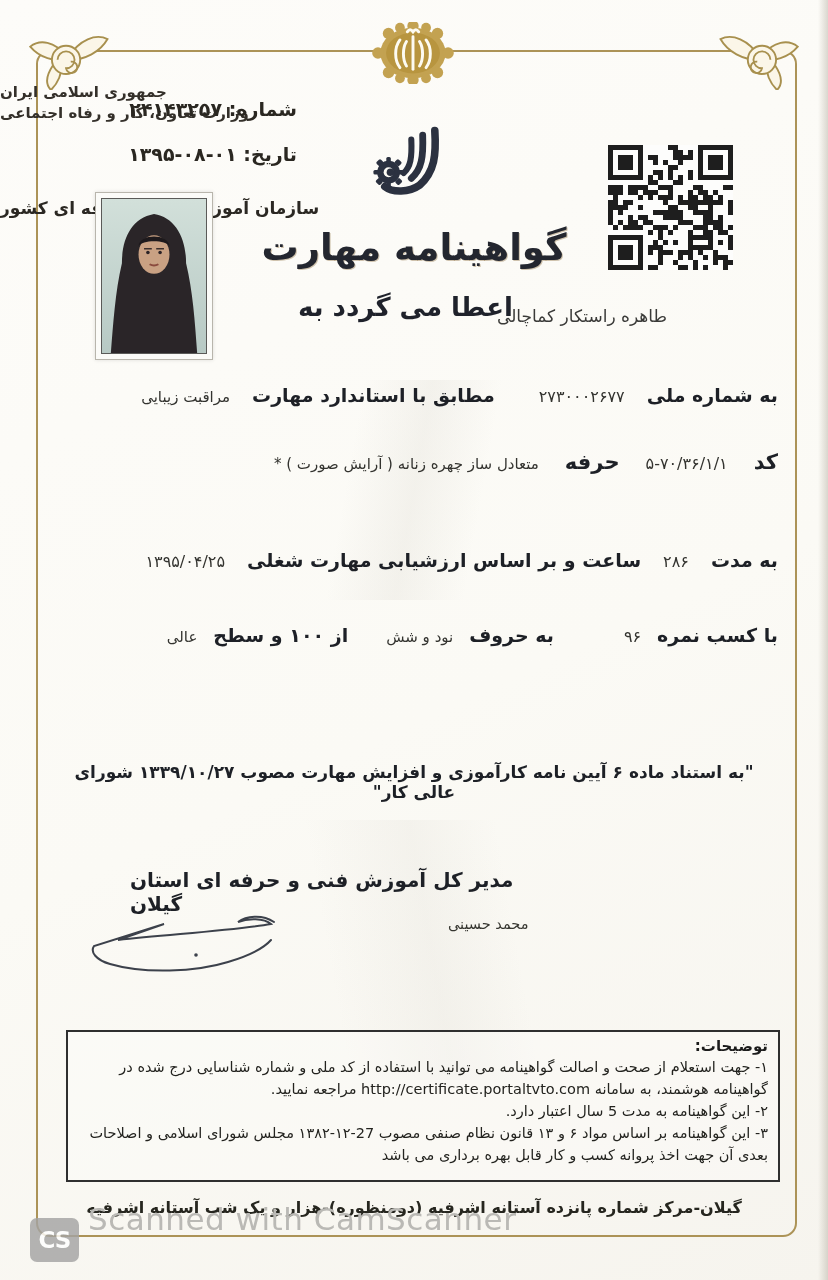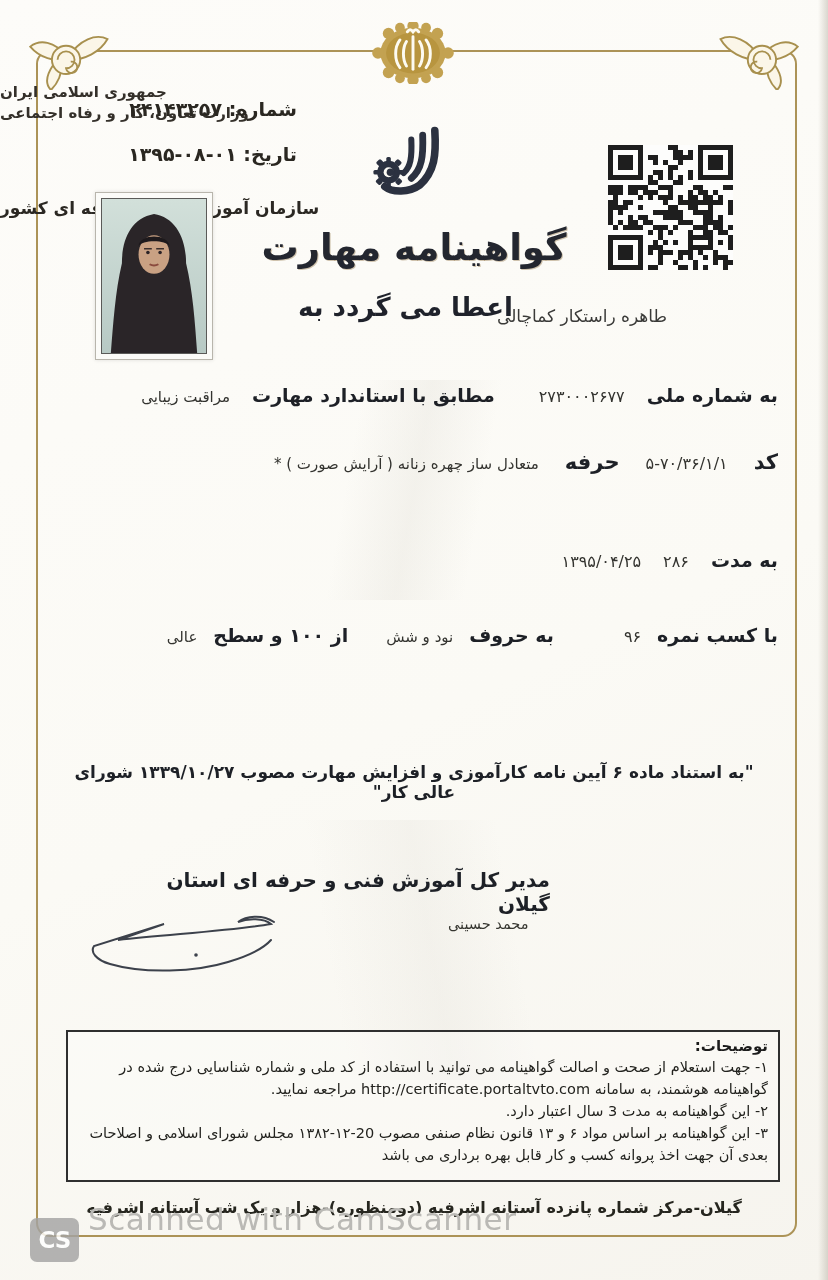--- a/index.html
+++ b/index.html
@@ -48,21 +48,21 @@
   .frow .lbl.big{font-size:21px;}
   .frow .val{font-size:15px;color:#33332f;}
   .frow .val.num{font-size:16px;}
   .ltr{direction:ltr;unicode-bidi:isolate;}
   .r1{top:384px;} .r2{top:450px;gap:26px;} .r3{top:549px;} .r4{top:624px;gap:16px;}
   .mr-lg{margin-right:54px;} .mr-md{margin-right:22px;}
   
   .quote{position:absolute;left:55px;right:55px;top:762px;text-align:center;direction:rtl;
          font-size:17px;font-weight:bold;color:#1d2026;}
   
-  .sig-title{position:absolute;left:130px;top:868px;width:420px;text-align:right;direction:rtl;
+  .sig-title{position:absolute;left:130px;top:868px;width:420px;text-align:left;direction:rtl;
              font-size:20px;font-weight:bold;color:#1d2026;}
   .sig-name{position:absolute;left:448px;top:916px;font-size:14.5px;direction:rtl;color:#35352f;}
   .signature{position:absolute;left:78px;top:900px;width:205px;height:88px;}
   
   .notes{position:absolute;left:66px;top:1030px;width:714px;height:152px;border:2px solid #2f2f2f;
          direction:rtl;padding:5px 10px 0 8px;box-sizing:border-box;background:rgba(255,255,255,.25);}
   .notes .hd{font-size:15px;font-weight:bold;color:#1c1c1c;margin-bottom:1px;}
   .notes .item{font-size:14.5px;line-height:1.52;color:#23231f;text-align:right;}
   
   .footer-line{position:absolute;left:0;right:0;top:1198px;text-align:center;direction:rtl;
@@ -425,20 +425,21 @@
   <div class="frow r2">
     <span class="lbl big">کد</span>
     <span class="val num ltr">۵-۷۰/۳۶/۱/۱</span>
     <span class="lbl big">حرفه</span>
     <span class="val">متعادل ساز چهره زنانه ( آرایش صورت ) *</span>
   </div>
 
   <div class="frow r3">
     <span class="lbl">به مدت</span>
     <span class="val num">۲۸۶</span>
+    <span class="lbl">ساعت و بر اساس ارزشیابی مهارت شغلی</span>
     <span class="val num">۱۳۹۵/۰۴/۲۵</span>
   </div>
 
   <div class="frow r4">
     <span class="lbl">با کسب نمره</span>
     <span class="val num">۹۶</span>
     <span class="lbl mr-lg">به حروف</span>
     <span class="val">نود و شش</span>
     <span class="lbl mr-md">از ۱۰۰ و سطح</span>
     <span class="val">عالی</span>
@@ -451,22 +452,22 @@
   <svg class="signature" viewBox="0 0 205 88">
     <g stroke="#3c414b" stroke-width="2" fill="none" stroke-linecap="round">
       <path d="M196,22 C184,14 168,16 160,22 C170,18 186,18 193,24 C160,30 96,34 40,40 L86,24 L16,46 C12,52 18,60 32,64 C66,74 118,72 150,62 C170,56 186,48 193,40"></path>
     </g>
     <circle cx="118" cy="55" r="1.8" fill="#3c414b"></circle>
   </svg>
 
   <div class="notes">
     <div class="hd">توضیحات:</div>
     <div class="item">۱- جهت استعلام از صحت و اصالت گواهینامه می توانید با استفاده از کد ملی و شماره شناسایی درج شده در گواهینامه هوشمند، به سامانه http://certificate.portaltvto.com مراجعه نمایید.</div>
-    <div class="item">۲- این گواهینامه به مدت 3 سال اعتبار دارد.</div>
-    <div class="item">۳- این گواهینامه بر اساس مواد ۶ و ۱۳ قانون نظام صنفی مصوب 20-۱۲-۱۳۸۲ مجلس شورای اسلامی و اصلاحات بعدی آن جهت اخذ پروانه کسب و کار قابل بهره برداری می باشد</div>
+    <div class="item">۲- این گواهینامه به مدت 5 سال اعتبار دارد.</div>
+    <div class="item">۳- این گواهینامه بر اساس مواد ۶ و ۱۳ قانون نظام صنفی مصوب 27-۱۲-۱۳۸۲ مجلس شورای اسلامی و اصلاحات بعدی آن جهت اخذ پروانه کسب و کار قابل بهره برداری می باشد</div>
   </div>
 
   <div class="footer-line">گیلان-مرکز شماره پانزده آستانه اشرفیه (دومنظوره)-هزار و یک شب آستانه اشرفیه</div>
 
   <div class="cs-logo">CS</div>
   <div class="cs-text">Scanned with CamScanner</div>
 
 </div>
 
 </body></html>

